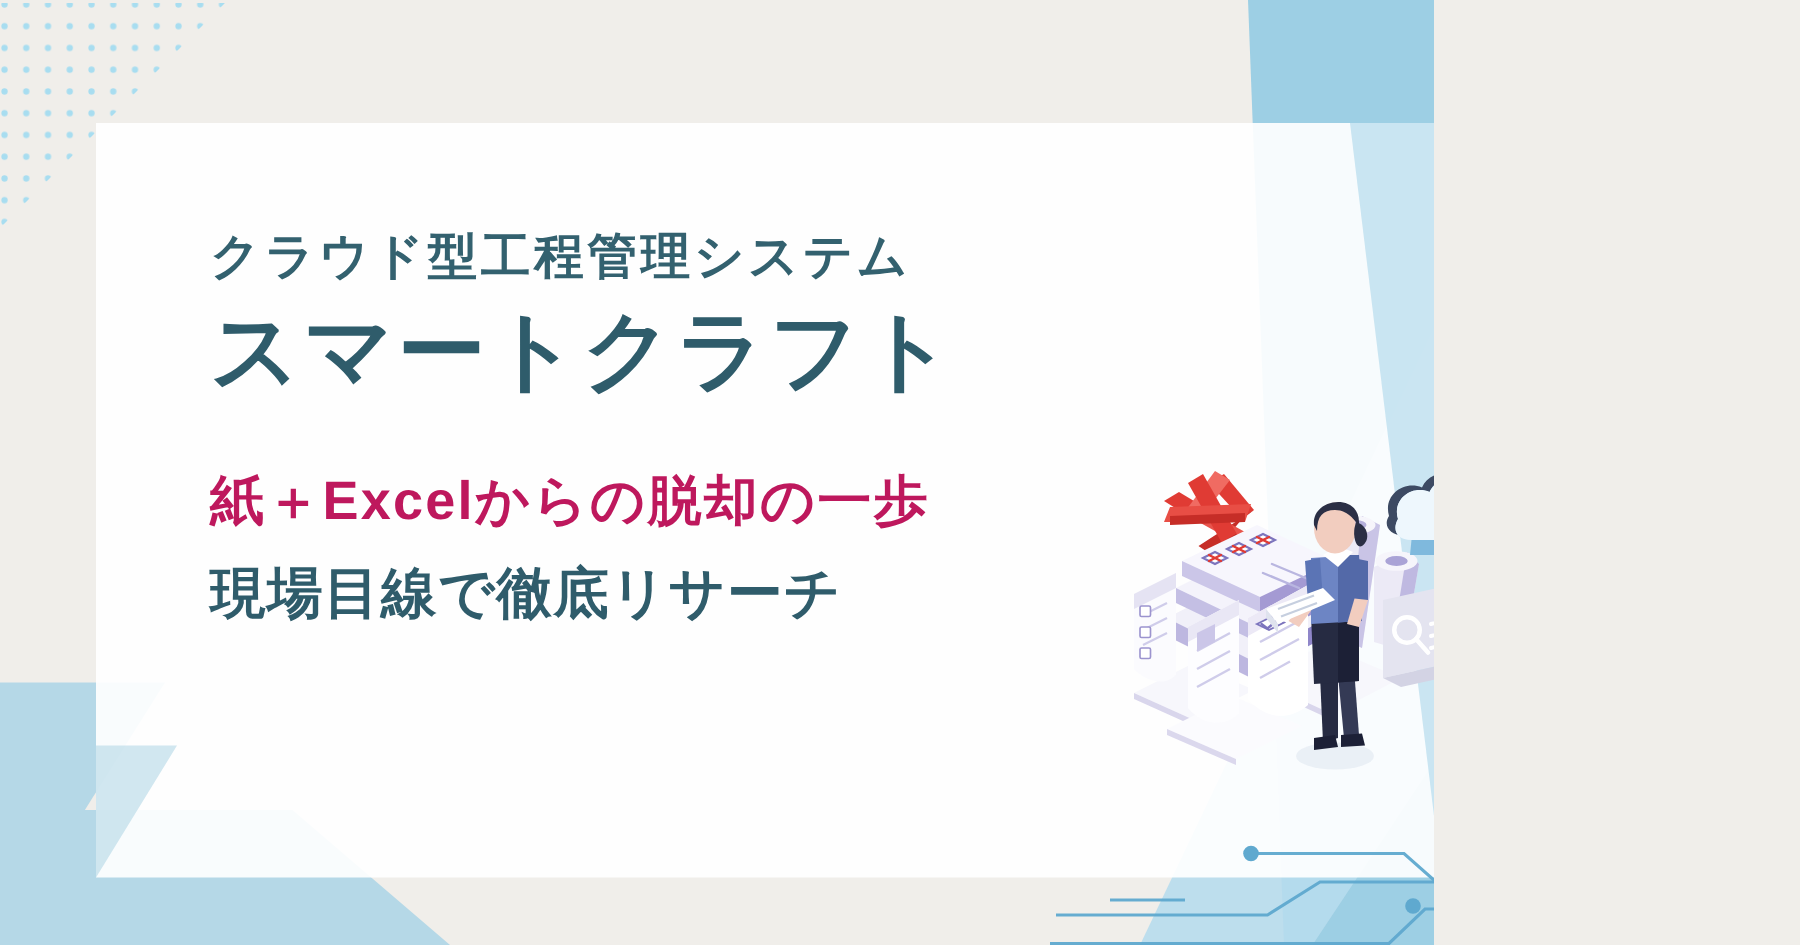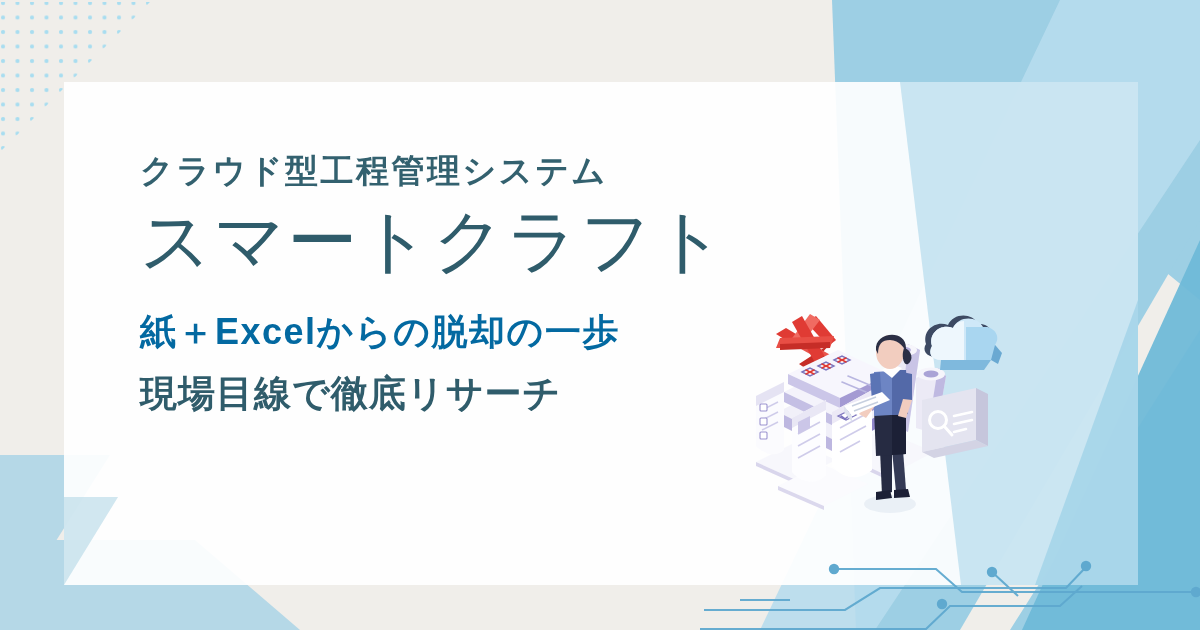--- a/index.html
+++ b/index.html
@@ -1,21 +1,21 @@
 <!DOCTYPE html>
 <html><head>
 <meta charset="utf-8">
 <style>
   html,body{margin:0;padding:0;}
   body{
     width:1200px;height:630px;overflow:hidden;
     font-family:"Liberation Sans","DejaVu Sans",sans-serif;
     background:#f0eeea;position:relative;
   }
-  .stage{position:absolute;inset:0;width:1200px;height:630px;overflow:hidden;}
+  .stage{position:absolute;inset:0;width:956px;height:630px;overflow:hidden;}
   .layer{position:absolute;inset:0;width:1200px;height:630px;}
   svg.layer{display:block;}
 
   
   .card{
     position:absolute;left:64px;top:82px;width:1074px;height:503px;
     background:rgba(255,255,255,0.92);
     z-index:5;
   }
 
@@ -23,28 +23,28 @@
   .textblock{
     position:absolute;left:140px;top:150px;z-index:9;
     color:#33616f;
   }
   .eyebrow{
     font-size:33px;font-weight:700;letter-spacing:2.5px;
     line-height:1.25;white-space:nowrap;
     color:#33616f;
   }
   .maintitle{
-    font-size:70px;font-weight:400;letter-spacing:2px;
+    font-size:59px;font-weight:700;letter-spacing:2px;
     line-height:1.28;white-space:nowrap;margin-top:6px;
     color:#2f5c6b;
   }
   .sub1{
     font-size:36px;font-weight:700;letter-spacing:1.5px;
-    line-height:1.3;white-space:nowrap;margin-top:22px;
-    color:#0369a1;
+    line-height:1.3;white-space:nowrap;margin-top:38px;
+    color:#be185d;
   }
   .sub2{
     font-size:37px;font-weight:900;letter-spacing:1px;
     line-height:1.3;white-space:nowrap;margin-top:14px;
     color:#2f5c6b;
   }
 
   .illus{
     position:absolute;left:740px;top:300px;width:265px;height:225px;z-index:10;
   }

